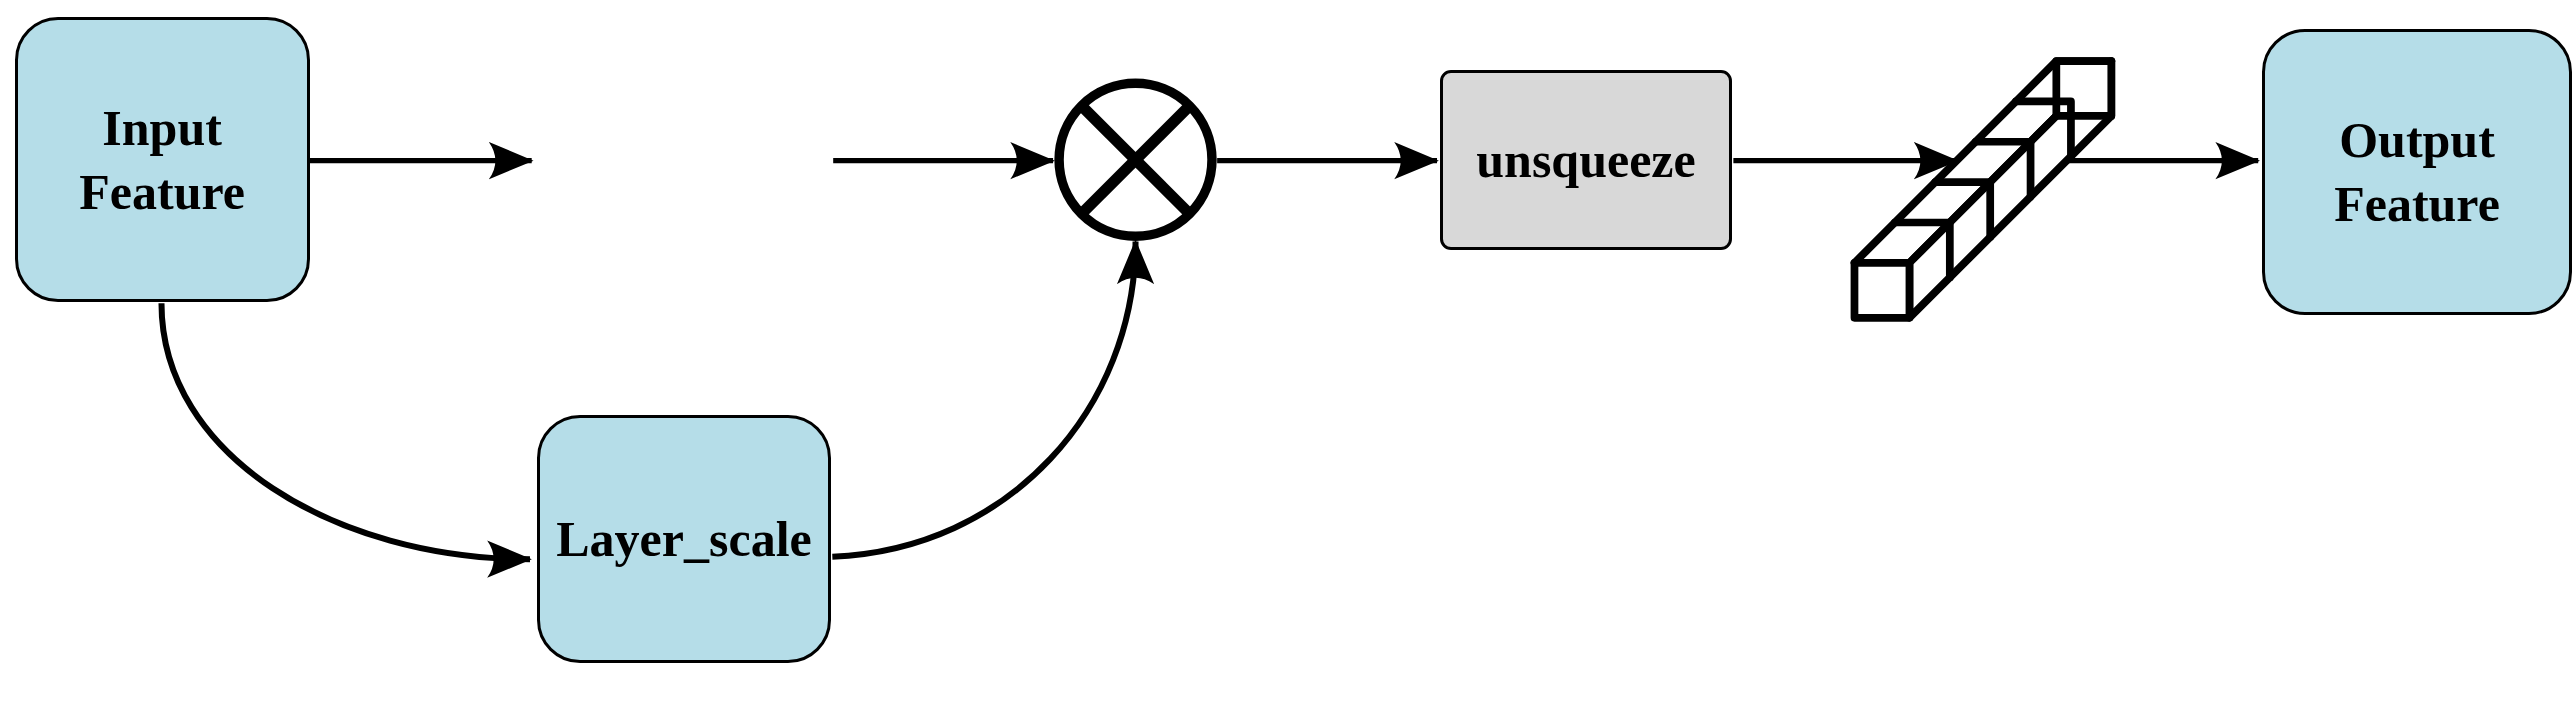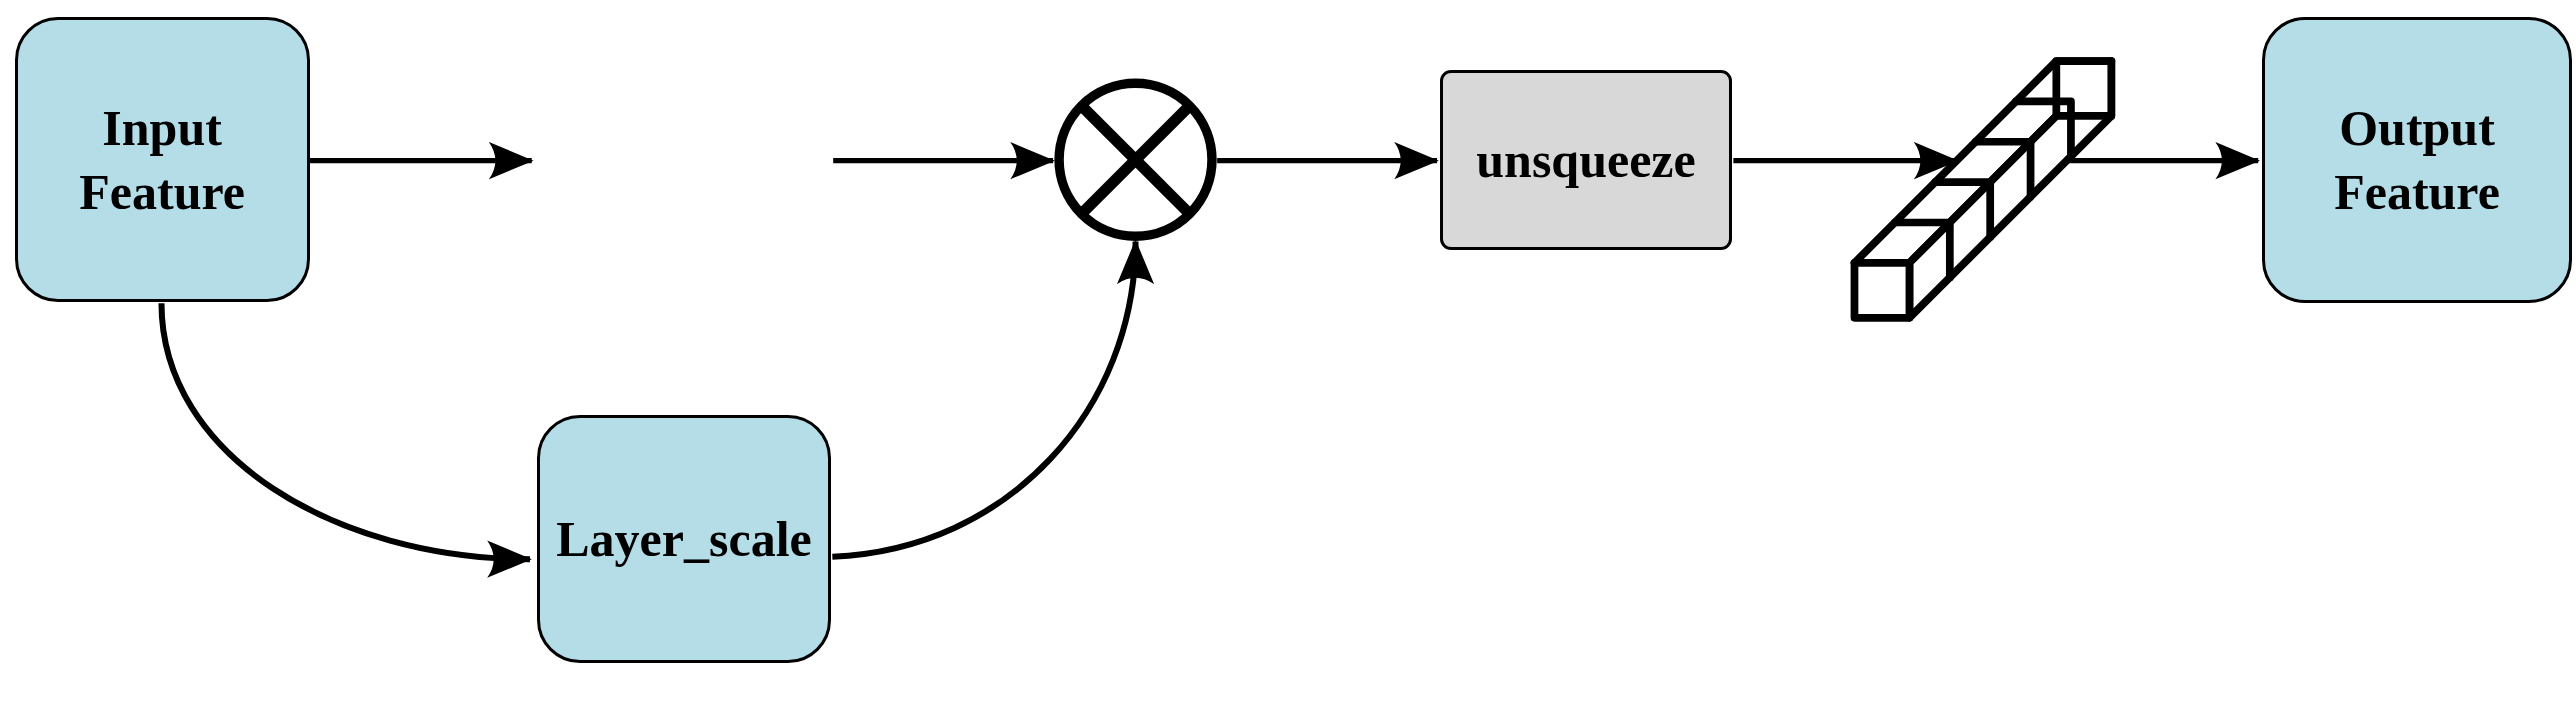--- a/index.html
+++ b/index.html
@@ -82,19 +82,19 @@
 
 
   <div class="node blue" style="left:537px;top:415px;width:294px;height:248px">
     <span class="line">Layer_scale</span>
   </div>
 
   <div class="node gray" style="left:1440px;top:70px;width:292px;height:180px">
     <span class="line">unsqueeze</span>
   </div>
 
-  <div class="node blue" style="left:2262px;top:17px;width:310px;height:286px">
+  <div class="node blue" style="left:2262px;top:29px;width:310px;height:286px">
     <span class="line">Output</span>
     <span class="line">Feature</span>
   </div>
 
 </div>
 
 
 </body></html>

